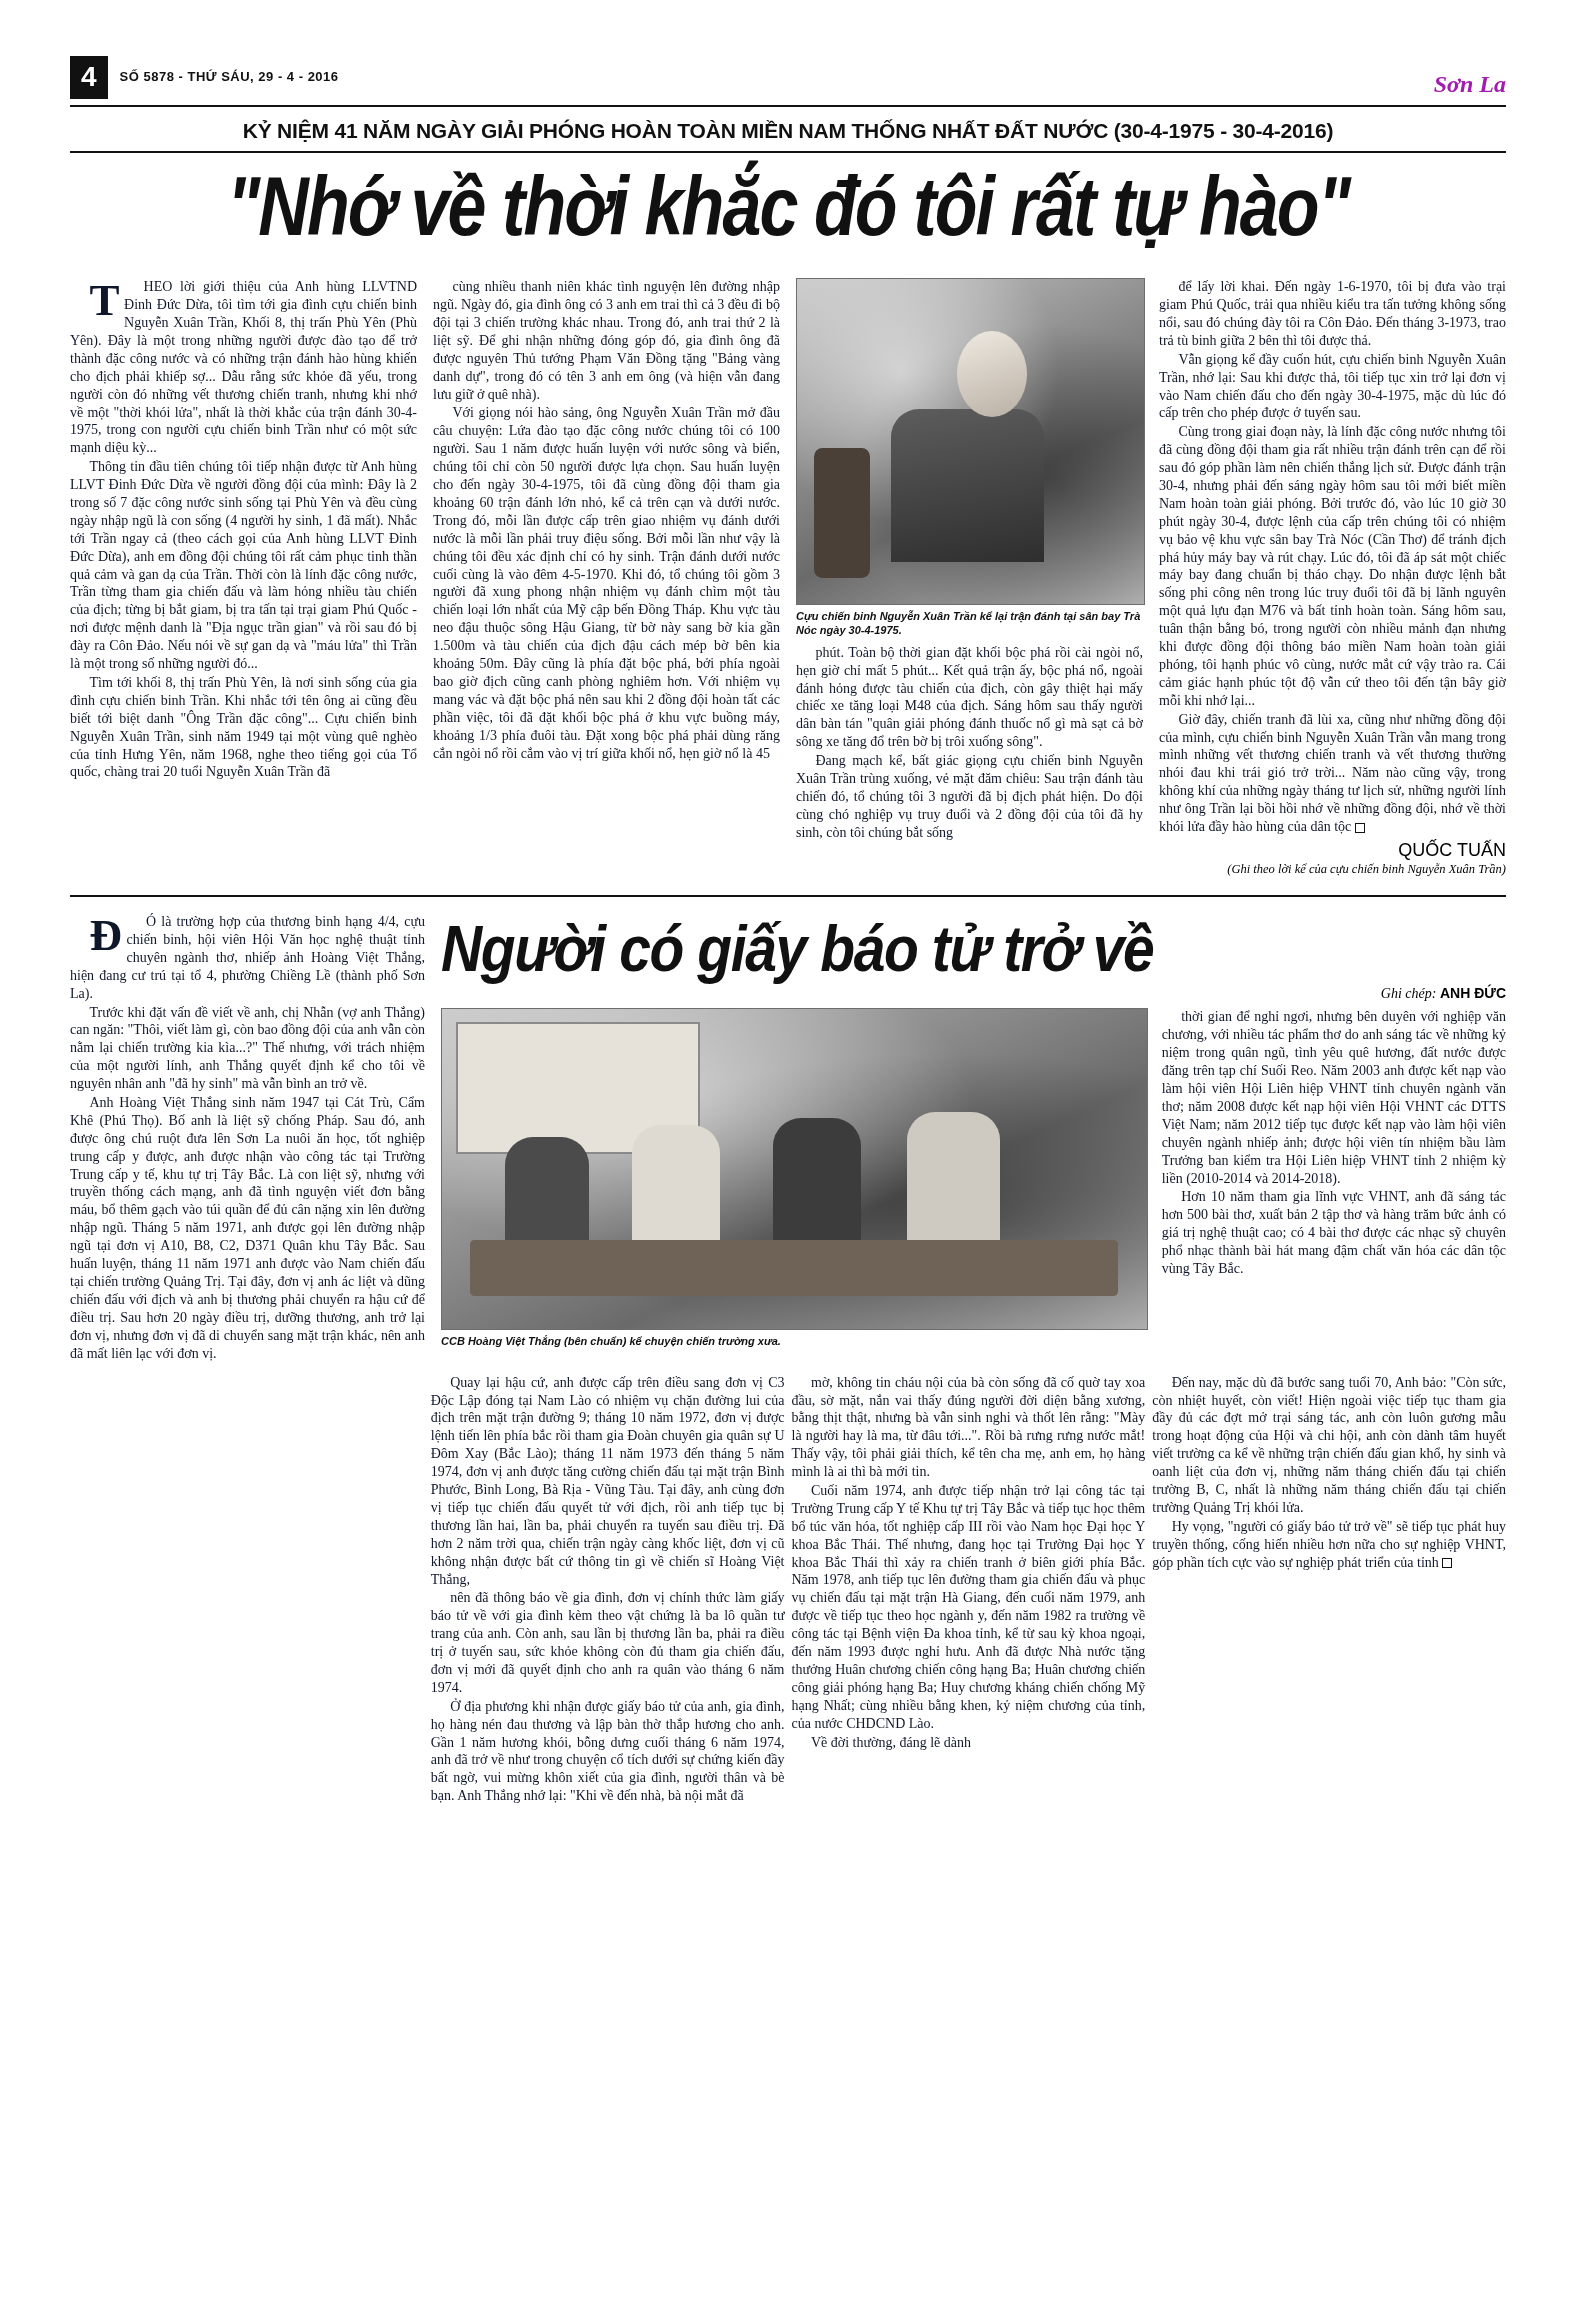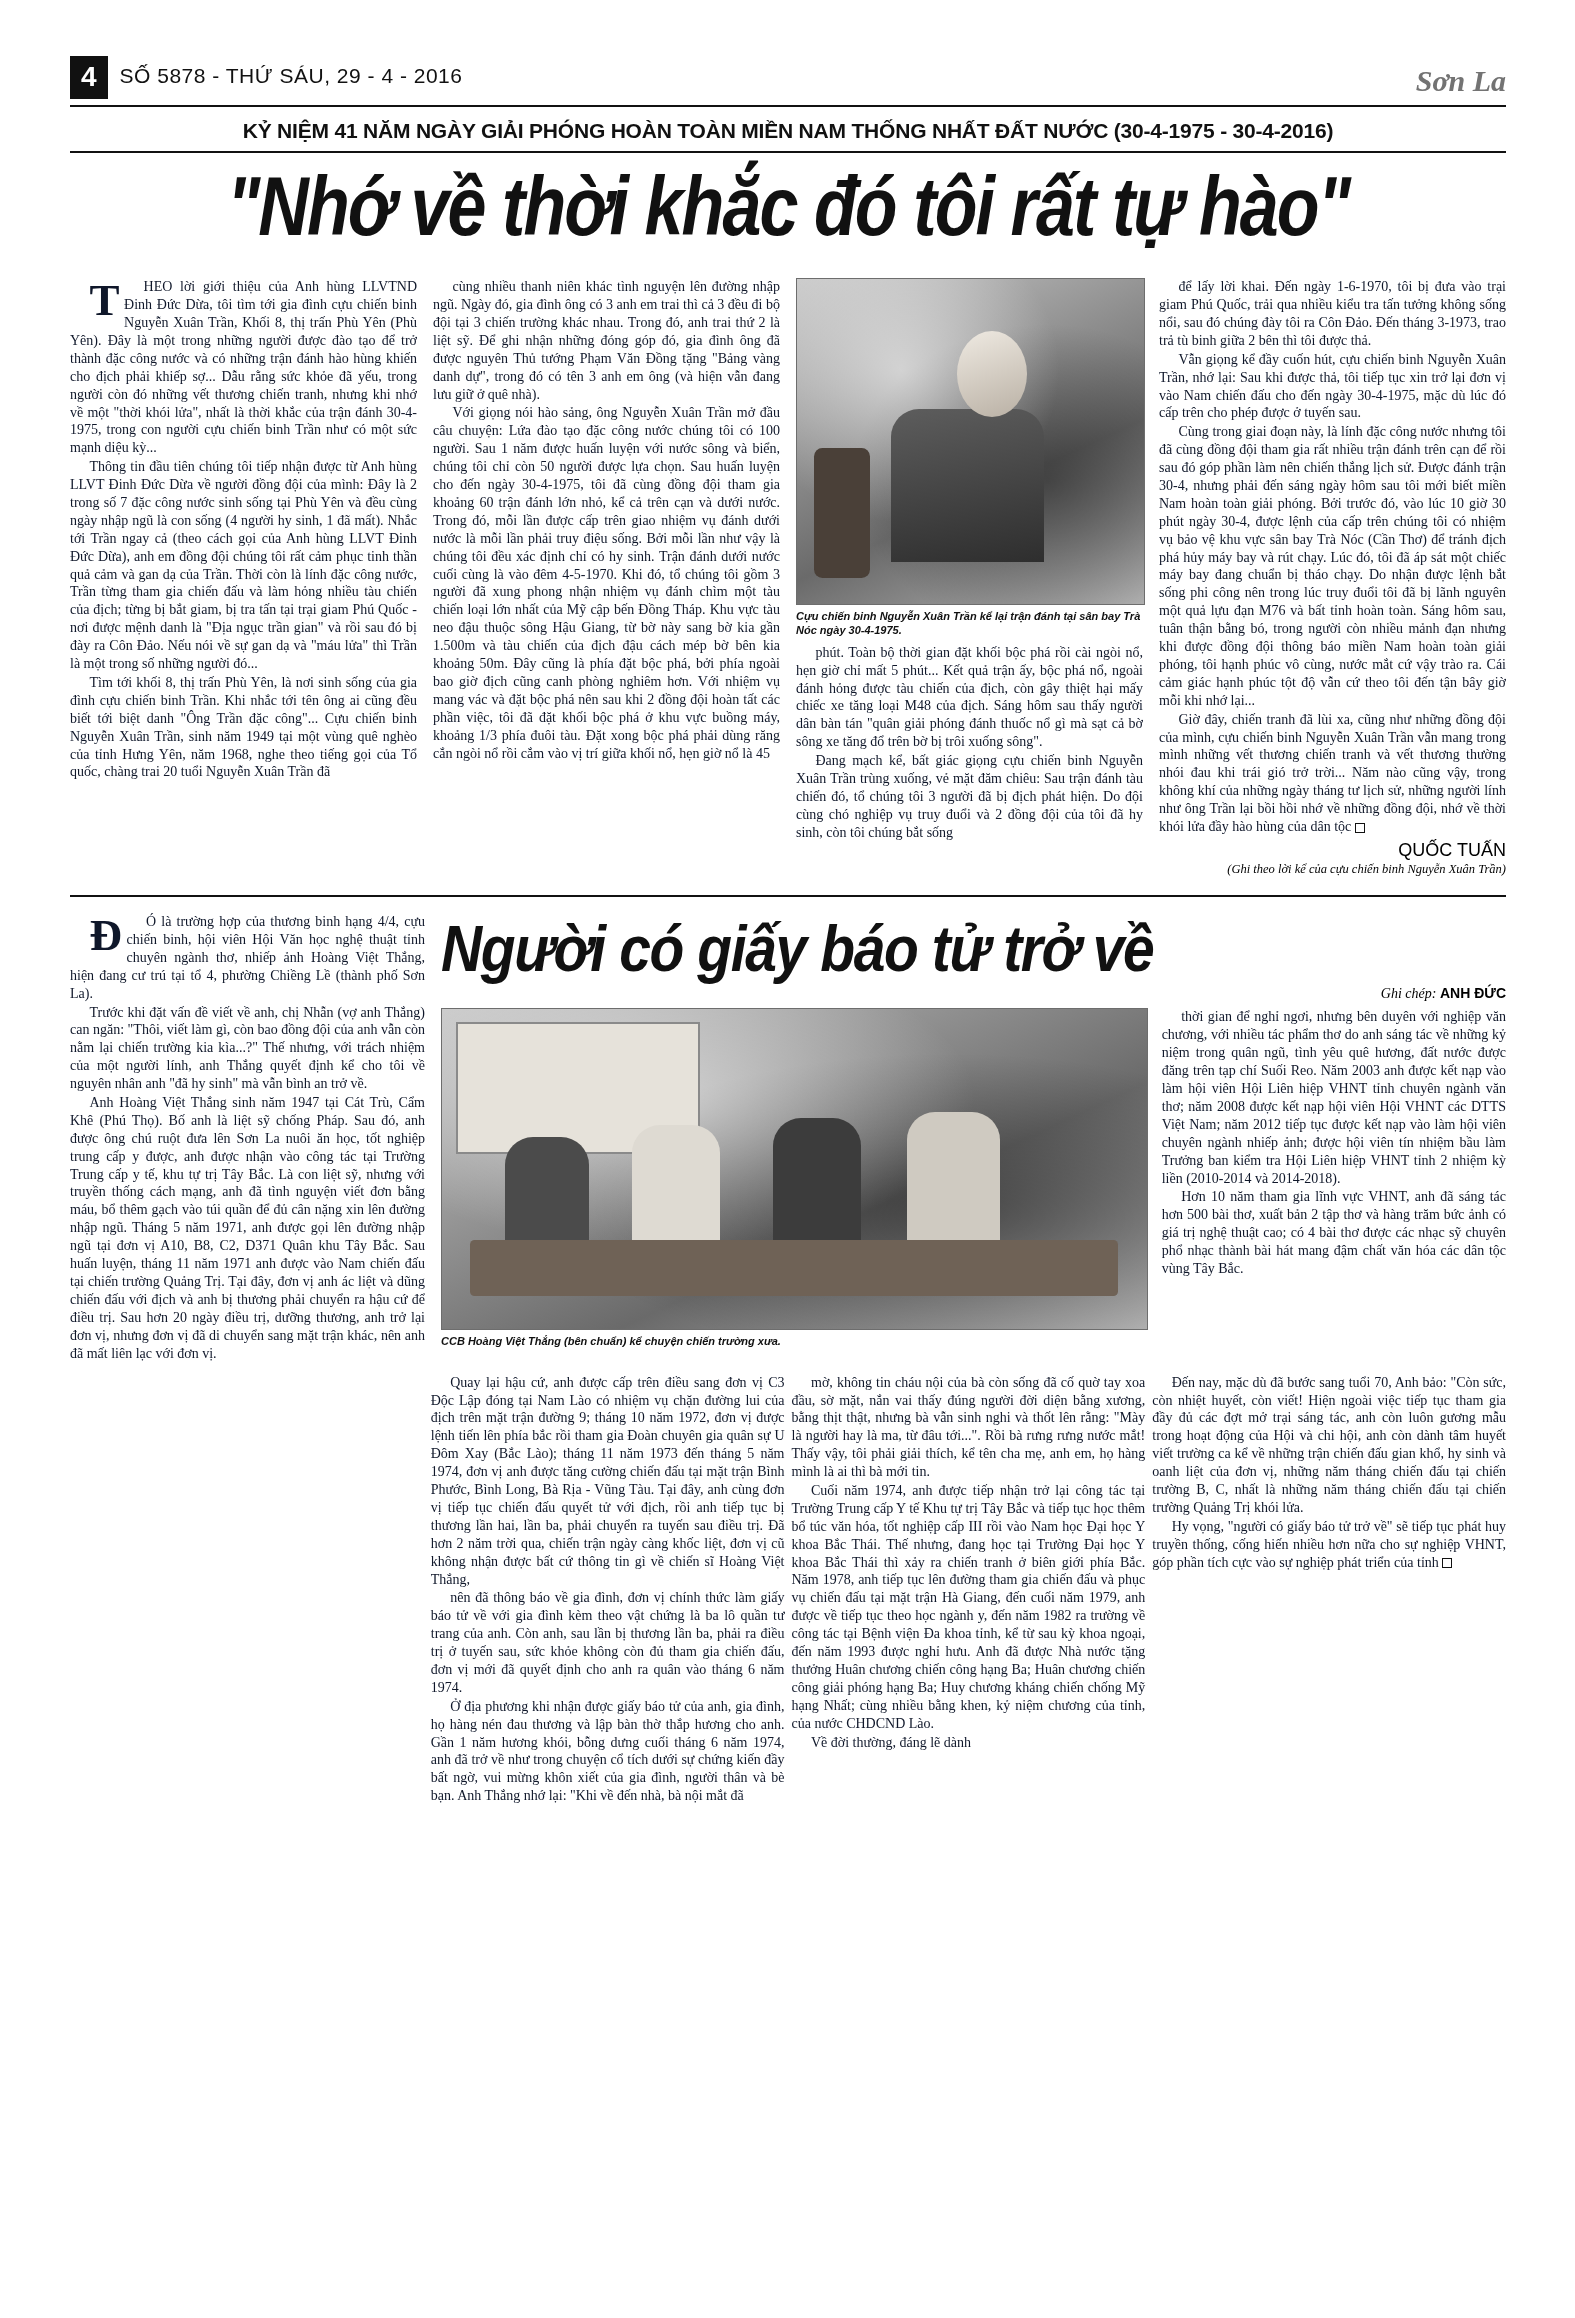--- a/index.html
+++ b/index.html
@@ -26,27 +26,27 @@
     padding-bottom:6.5px;
   }
   .mast-left{display:flex;align-items:center;gap:12px;}
   .folio{
     background:#111;color:#fff;font-family:"Liberation Sans",sans-serif;
     font-weight:bold;font-size:28px;line-height:1;
     padding:6.5px 11px 8.4px 11px;
   }
   .issue{
     font-family:"Liberation Sans",sans-serif;
-    font-size:21px;letter-spacing:0.5px;color:#111;font-weight:400;
+    font-size:13px;letter-spacing:0.5px;color:#111;font-weight:700;
     padding-bottom:2.8px;
   }
   .paper-name{
     font-family:"Liberation Serif",serif;
     font-weight:bold;font-style:italic;
-    font-size:30px;color:#737373;padding-bottom:0.9px;
+    font-size:24px;color:#a21caf;padding-bottom:0.9px;
   }
 
   
   .kicker{
     margin-top:12px;
     font-family:"Liberation Sans",sans-serif;
     font-weight:bold;
     font-size:21px;
     text-align:center;
     color:#111;

